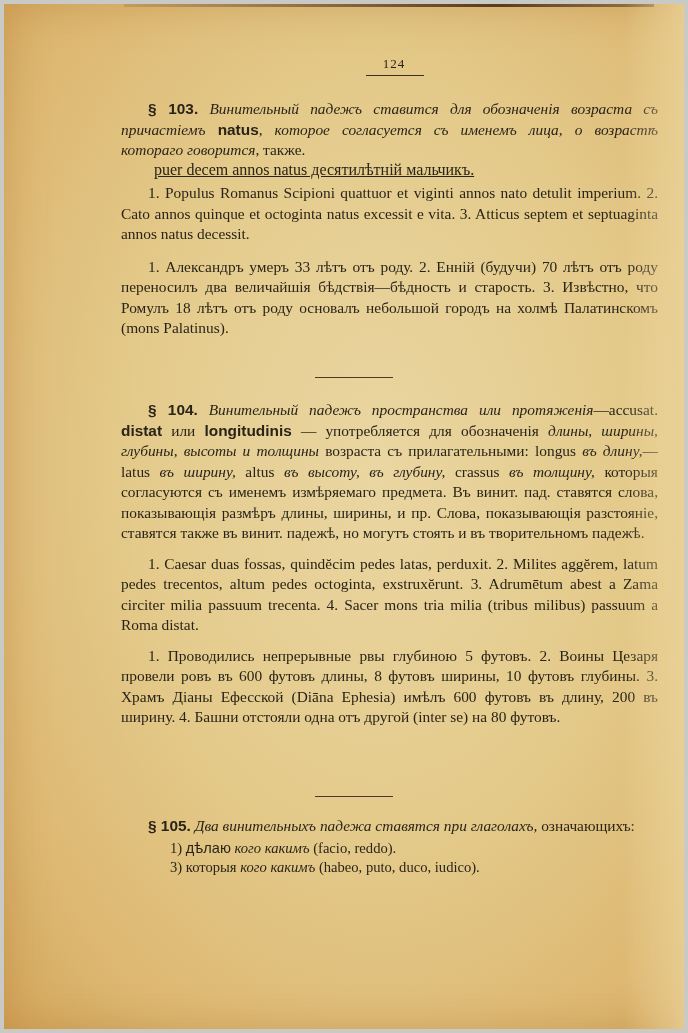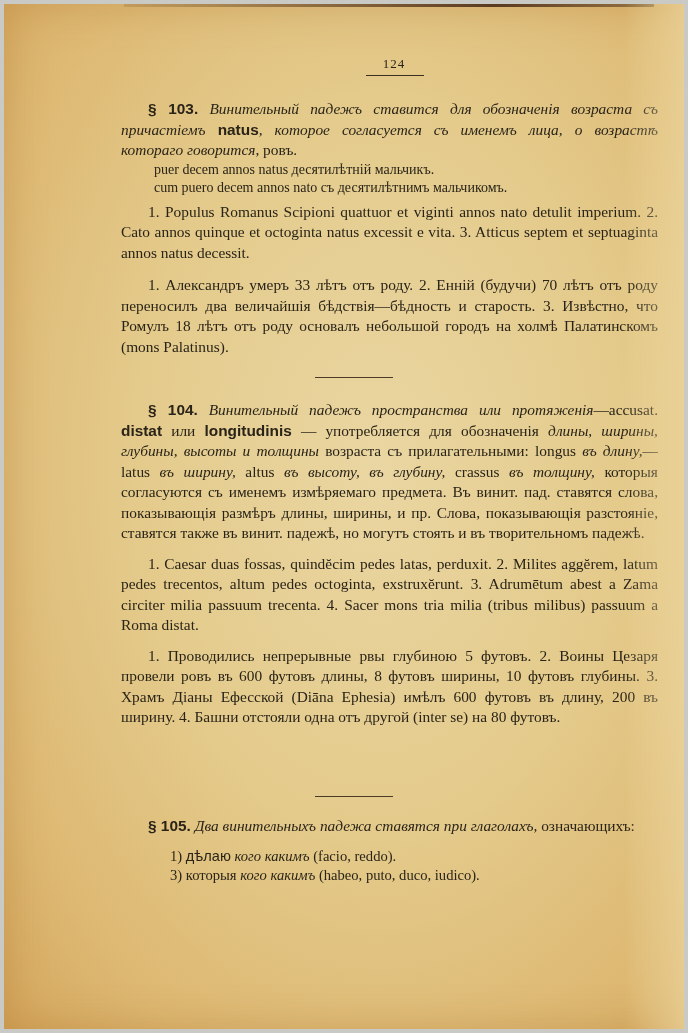--- a/index.html
+++ b/index.html
@@ -27,42 +27,41 @@
     position: absolute; left: 360px; top: 52px; width: 60px; text-align: center;
     font-size: 13px; letter-spacing: 1px;
   }
   .pagenum-rule { position: absolute; left: 362px; top: 71px; width: 58px; height: 1px; background: #3a3020; }
   .text {
     position: absolute; left: 117px; width: 537px;
     font-size: 15.4px; line-height: 20.5px; text-align: justify;
   }
   .text p { margin: 0; }
   .indent { text-indent: 27px; }
-  .ex { padding-left: 33px; font-size: 14px; line-height: 18.5px; }
+  .ex { padding-left: 33px; font-size: 16px; line-height: 18.5px; text-decoration: underline; }
   .b { font-weight: bold; font-family: "Liberation Sans", "DejaVu Sans", sans-serif; }
   i { font-style: italic; }
   .sec-rule { position: absolute; height: 1px; width: 78px; background: #4a3a26; left: 311px; }
   .list { padding-left: 22px; font-size: 14.6px; line-height: 19px; }
 </style>
 </head>
 <body>
 
 <div class="page">
   <div class="topline"></div>
   <div class="pagenum">124</div>
   <div class="pagenum-rule"></div>
 
   <div class="text" style="top:95px;">
     <p class="indent">
       <span class="b">§ 103.</span>
       <i>Винительный падежъ ставится для обозначенія возраста съ причастіемъ</i>
-      <span class="b">natus</span><i>, которое согласуется съ именемъ лица, о возрастѣ котораго говорится</i><span>, ровъ.</span>
+      <span class="b">natus</span><i>, которое согласуется съ именемъ лица, о возрастѣ котораго говорится</i><span>, также.</span>
     </p>
     <p class="ex">puer decem annos natus десятилѣтній мальчикъ.</p>
-    <p class="ex">cum puero decem annos nato съ десятилѣтнимъ мальчикомъ.</p>
     <p class="indent" style="margin-top:4px;">1. Populus Romanus Scipioni quattuor et viginti annos nato detulit imperium. 2. Cato annos quinque et octoginta natus excessit e vita. 3. Atticus septem et septuaginta annos natus decessit.</p>
     <p class="indent" style="margin-top:12px;">1. Александръ умеръ 33 лѣтъ отъ роду. 2. Енній (будучи) 70 лѣтъ отъ роду переносилъ два величайшія бѣдствія—бѣдность и старость. 3. Извѣстно, что Ромулъ 18 лѣтъ отъ роду основалъ небольшой городъ на холмѣ Палатинскомъ (mons Palatinus).</p>
   </div>
 
   <div class="sec-rule" style="top:373px;"></div>
 
   <div class="text" style="top:396px;">
     <p class="indent">
       <span class="b">§ 104.</span>
       <i>Винительный падежъ пространства или протяженія</i><span>—accusat.</span>
@@ -86,21 +85,21 @@
   </div>
 
   <div class="sec-rule" style="top:792px;"></div>
 
   <div class="text" style="top:812px;">
     <p class="indent">
       <span class="b">§ 105.</span>
       <i>Два винительныхъ падежа ставятся при глаголахъ,</i>
       <span>означающихъ:</span>
     </p>
-    <div class="list" style="margin-top:10px;">
+    <div class="list" style="margin-top:2px;">
       <p class="indent">
         <span>1)</span>
         <span class="b" style="font-weight:normal">дѣлаю</span>
         <i>кого какимъ</i>
         <span>(facio, reddo).</span>
       </p>
       <p class="indent">
         <span>3)</span>
         <span>которыя</span>
         <i>кого какимъ</i>

